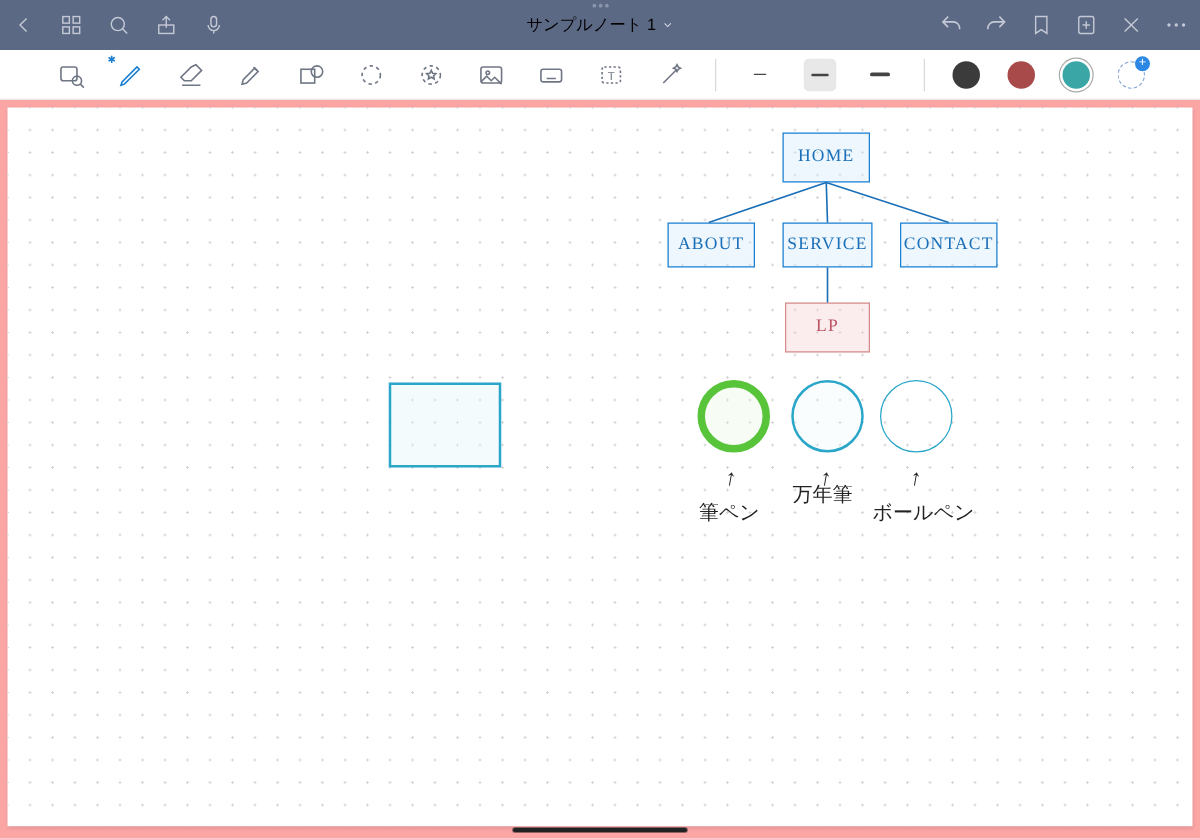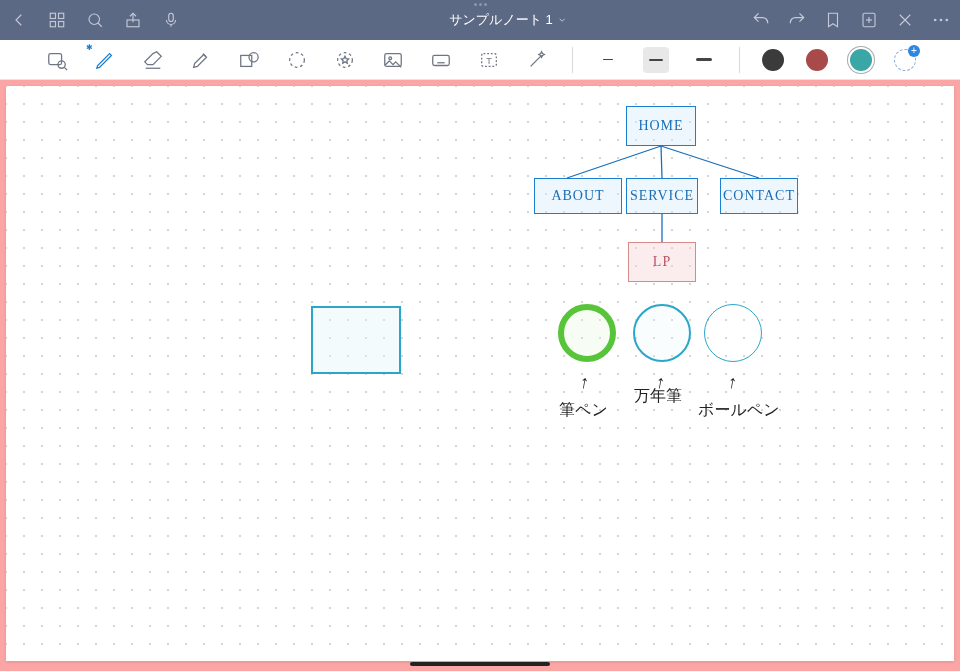--- a/index.html
+++ b/index.html
@@ -15,21 +15,21 @@
     }
     .top-left { display: flex; gap: 16px; align-items: center; }
     .top-right { display: flex; gap: 14px; align-items: center; margin-left: auto; }
     .top-icon {
       width: 22px; height: 22px; display: flex; align-items: center;
       justify-content: center; cursor: pointer; opacity: 0.9;
     }
     .top-icon svg { stroke: #d0d4df; fill: none; stroke-width: 1.5; }
     .top-title {
       position: absolute; left: 50%; transform: translateX(-50%);
-      font-size: 13px; color: #ffffff; display: flex; align-items: center; gap: 4px; margin-left: 28px;
+      font-size: 13px; color: #000000; display: flex; align-items: center; gap: 4px;
     }
     .top-handle {
       position:absolute; left:50%; top:3px; transform:translateX(-50%);
       width:26px; height:4px; display:flex; gap:2px; justify-content:center;
     }
     .top-handle span{width:3px;height:3px;background:#8b95ac;border-radius:50%;}
     .toolbar {
       height: 40px; background: #fff;
       display: flex; align-items: center; justify-content: center;
       gap: 22px; border-bottom: 1px solid #e6e6e6;
@@ -274,21 +274,21 @@
   <div class="color-dot" style="background:#3b3b3b"></div>
   <div class="color-dot" style="background:#a84a4a"></div>
   <div class="color-dot sel" style="background:#3aa6a6"></div>
   <div class="add-color"></div>
 </div>
 
 <div class="canvas-area">
   <div class="page">
 
     <div class="box" style="left:620px;top:20px;width:70px;height:40px">HOME</div>
-    <div class="box" style="left:528px;top:92px;width:88px;height:36px">ABOUT</div>
+    <div class="box" style="left:528px;top:92px;width:70px;height:36px">ABOUT</div>
     <div class="box" style="left:714px;top:92px;width:78px;height:36px">CONTACT</div>
     <div class="box" style="left:620px;top:92px;width:72px;height:36px">SERVICE</div>
     <div class="box red" style="left:622px;top:156px;width:68px;height:40px">LP</div>
 
     <svg class="connectors" width="948" height="575">
       <g stroke="#1a6fb8" stroke-width="1.3" fill="none">
         <line x1="655" y1="60" x2="561" y2="92"></line>
         <line x1="655" y1="60" x2="656" y2="92"></line>
         <line x1="655" y1="60" x2="753" y2="92"></line>
         <line x1="656" y1="128" x2="656" y2="156"></line>

